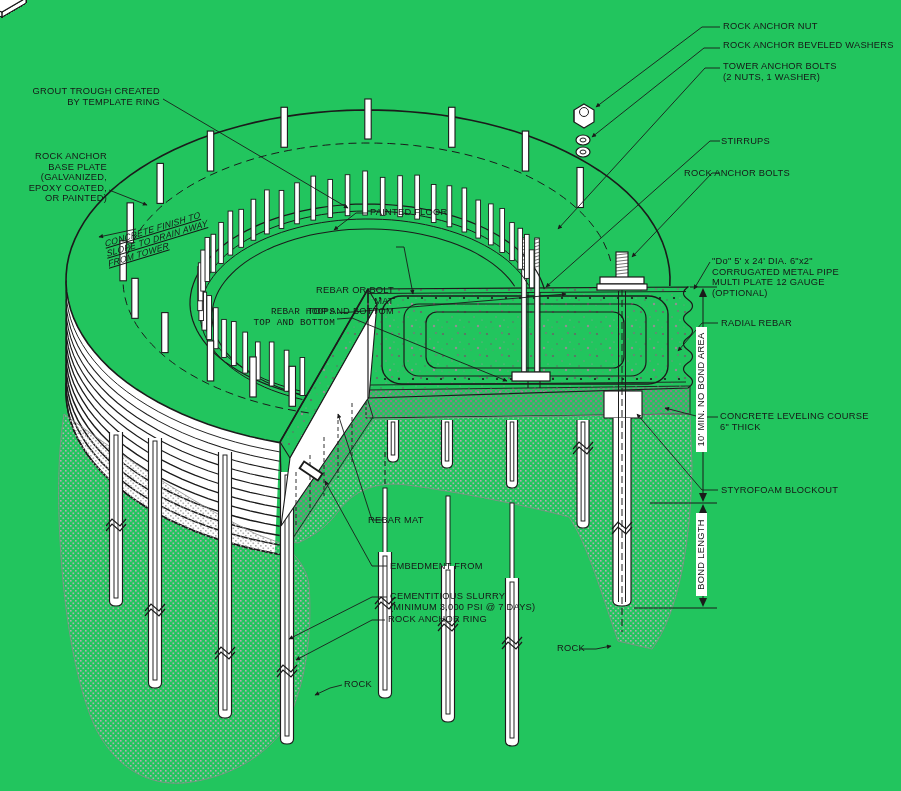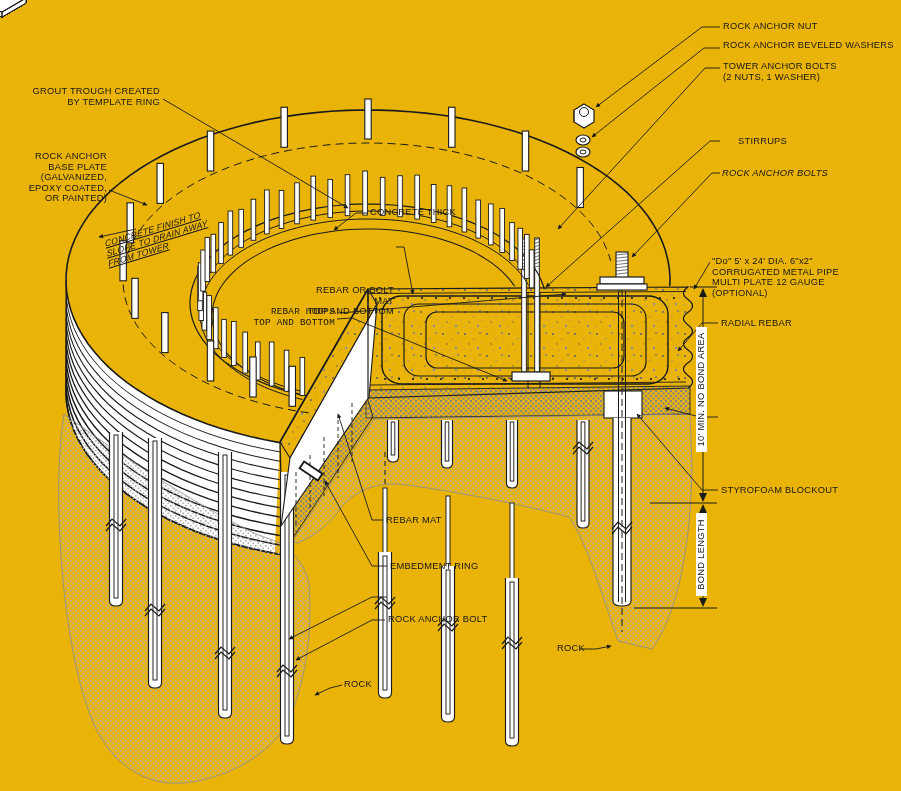--- a/index.html
+++ b/index.html
@@ -1,16 +1,16 @@
 <!DOCTYPE html>
 <html><head>
 <meta charset="utf-8">
 <style>
   html,body{margin:0;padding:0;background:#fff;}
-  #stage{position:relative;width:901px;height:791px;background:#eab308;overflow:hidden;
+  #stage{position:relative;width:901px;height:791px;background:#22c55e;overflow:hidden;
          font-family:"Liberation Sans",sans-serif;}
   #art{position:absolute;left:0;top:0;}
   .lbl{position:absolute;font-size:9.3px;line-height:10.6px;color:#161616;
        letter-spacing:.25px;white-space:pre-line;}
   .r{text-align:right;}
   .dim{position:absolute;font-size:9.3px;line-height:11px;color:#161616;background:#fff;
        text-align:center;transform:rotate(-90deg);transform-origin:center;letter-spacing:.3px;}
   .slant{transform:rotate(-17deg) skewX(-8deg);text-decoration:underline;font-style:italic;
          font-size:8.8px;line-height:10px;}
 </style>
@@ -459,43 +459,47 @@
         <path d="M342,685 L330,688 L315,695" fill="none" stroke="#1b1b1b" stroke-width="0.9" marker-end="url(#arr)"></path>
         <path d="M580,649 L596,649 L611,646" fill="none" stroke="#1b1b1b" stroke-width="0.9" marker-end="url(#arr)"></path>
         <path d="M136,229 L99,237" fill="none" stroke="#1b1b1b" stroke-width="0.9" marker-end="url(#arr)"></path>
       </g>
   </svg>
 
   <div class="lbl" style="left:723px;top:21px;">ROCK ANCHOR NUT</div>
   <div class="lbl" style="left:723px;top:40px;">ROCK ANCHOR BEVELED WASHERS</div>
   <div class="lbl" style="left:723px;top:61px;">TOWER ANCHOR BOLTS
 (2 NUTS, 1 WASHER)</div>
-  <div class="lbl" style="left:738px;top:136px;">STIRRUPS</div>
-  <div class="lbl" style="left:722px;top:168px;font-style:italic;">ROCK ANCHOR BOLTS</div>
+  <div class="lbl" style="left:721px;top:136px;">STIRRUPS</div>
+  <div class="lbl" style="left:684px;top:168px;">ROCK ANCHOR BOLTS</div>
   <div class="lbl" style="left:712px;top:256px;">"Do" 5' x 24' DIA. 6"x2"
 CORRUGATED METAL PIPE
 MULTI PLATE 12 GAUGE
 (OPTIONAL)</div>
   <div class="lbl" style="left:721px;top:318px;">RADIAL REBAR</div>
+  <div class="lbl" style="left:720px;top:411px;">CONCRETE LEVELING COURSE
+6" THICK</div>
   <div class="lbl" style="left:721px;top:485px;text-align:right;">STYROFOAM BLOCKOUT</div>
   <div class="dim" style="left:639px;top:384px;width:125px;">10' MIN. NO BOND AREA</div>
   <div class="dim" style="left:660px;top:549px;width:83px;">BOND LENGTH</div>
   <div class="lbl r" style="left:8px;top:151px;width:99px;">ROCK ANCHOR
 BASE PLATE
 (GALVANIZED,
 EPOXY COATED,
 OR PAINTED)</div>
   <div class="lbl r" style="left:20px;top:86px;width:140px;">GROUT TROUGH CREATED
 BY TEMPLATE RING</div>
   <div class="lbl slant" style="left:104px;top:221px;width:122px;">CONCRETE FINISH TO
 SLOPE TO DRAIN AWAY
 FROM TOWER</div>
-  <div class="lbl" style="left:370px;top:207px;">CONCRETE THICK</div>
+  <div class="lbl" style="left:370px;top:207px;">PAINTED FLOOR</div>
   <div class="lbl r" style="left:294px;top:241px;width:100px;margin-top:44px;">REBAR OR BOLT MAT
 TOP AND BOTTOM</div>
   <div class="lbl r" style="left:235px;top:307px;width:100px;font-family:Liberation Mono, monospace;">REBAR HOOPS
 TOP AND BOTTOM</div>
-  <div class="lbl" style="left:386px;top:515px;">REBAR MAT</div>
-  <div class="lbl" style="left:390px;top:561px;">EMBEDMENT RING</div>
-  <div class="lbl" style="left:388px;top:614px;">ROCK ANCHOR BOLT</div>
+  <div class="lbl" style="left:368px;top:515px;">REBAR MAT</div>
+  <div class="lbl" style="left:390px;top:561px;">EMBEDMENT FROM</div>
+  <div class="lbl" style="left:390px;top:591px;">CEMENTITIOUS SLURRY
+(MINIMUM 3,000 PSI @ 7 DAYS)</div>
+  <div class="lbl" style="left:388px;top:614px;">ROCK ANCHOR RING</div>
   <div class="lbl" style="left:344px;top:679px;">ROCK</div>
   <div class="lbl" style="left:557px;top:643px;">ROCK</div>
 </div>
 
 </body></html>

